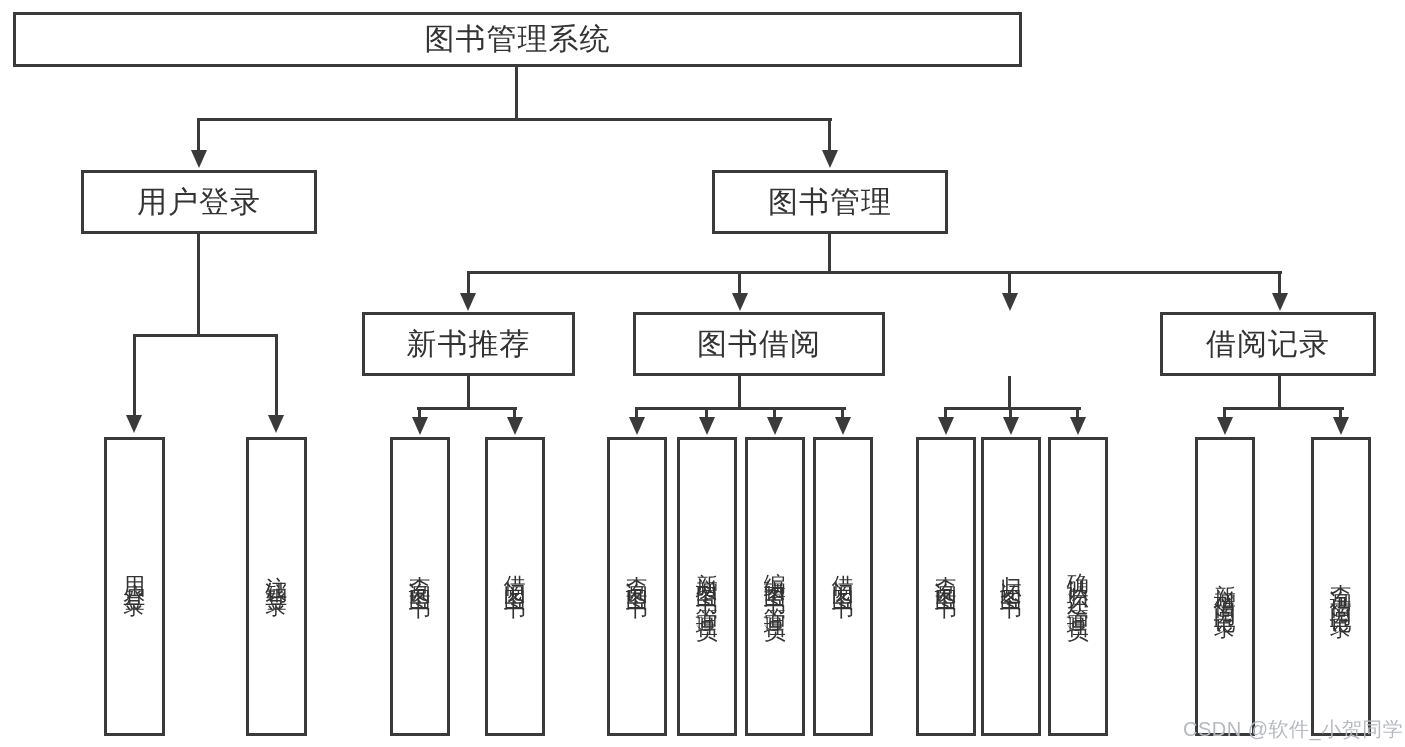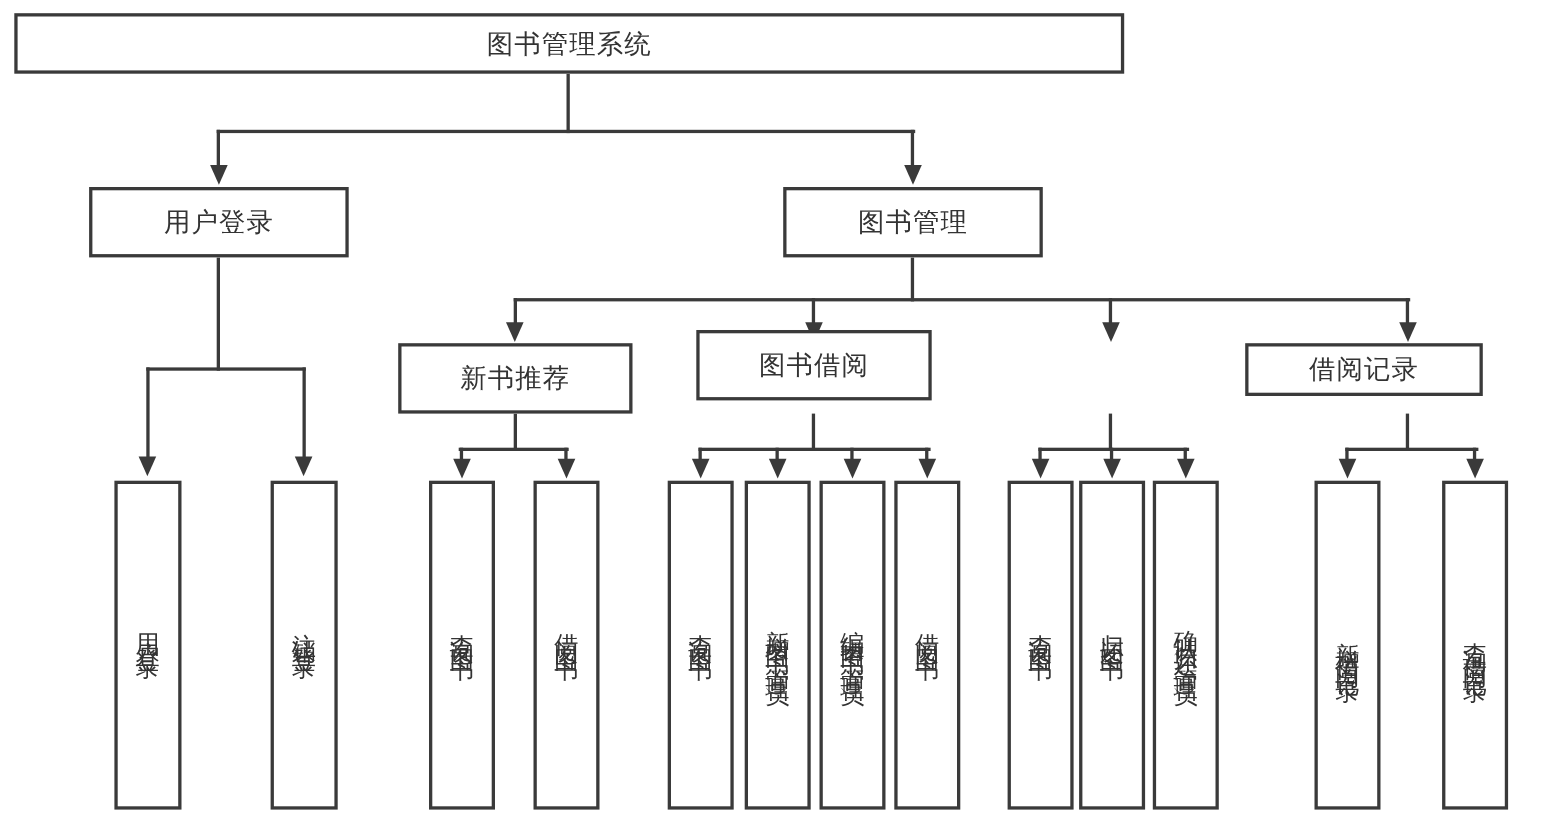--- a/index.html
+++ b/index.html
@@ -21,21 +21,21 @@
     position: absolute;
     box-sizing: border-box;
     border: 3px solid #3a3a3a;
     background: #ffffff;
     display: flex;
     align-items: center;
     justify-content: center;
     z-index: 2;
   }
   .hbox .lbl {
-    font-size: 24px;
+    font-size: 30px;
     color: #333333;
     letter-spacing: 1px;
     white-space: nowrap;
   }
   .vbox .lbl {
     writing-mode: vertical-rl;
     text-orientation: mixed;
     font-size: 22px;
     line-height: 1.25;
     letter-spacing: 7px;
@@ -147,24 +147,24 @@
   <div class="hbox" style="left:81px;top:170px;width:236px;height:64px">
     <span class="lbl">用户登录</span>
   </div>
   <div class="hbox" style="left:362px;top:312px;width:213px;height:64px">
     <span class="lbl">新书推荐</span>
   </div>
 
   <div class="hbox" style="left:712px;top:170px;width:236px;height:64px">
     <span class="lbl">图书管理</span>
   </div>
-  <div class="hbox" style="left:633px;top:300px;width:214px;height:64px">
+  <div class="hbox" style="left:633px;top:312px;width:252px;height:64px">
     <span class="lbl">图书借阅</span>
   </div>
-  <div class="hbox" style="left:1132px;top:312px;width:216px;height:48px">
+  <div class="hbox" style="left:1160px;top:312px;width:216px;height:64px">
     <span class="lbl">借阅记录</span>
   </div>
 
   <div class="vbox pad-b" style="left:104px;top:437px;width:61px;height:299px">
     <span class="lbl">用户登录</span>
   </div>
   <div class="vbox pad-b" style="left:246px;top:437px;width:61px;height:299px">
     <span class="lbl">注销登录</span>
   </div>
 
@@ -198,14 +198,15 @@
     <span class="lbl">确认归还（管理员）</span>
   </div>
 
   <div class="vbox" style="left:1195px;top:437px;width:60px;height:299px">
     <span class="lbl">新增借阅记录</span>
   </div>
   <div class="vbox" style="left:1311px;top:437px;width:60px;height:299px">
     <span class="lbl">查询借阅记录</span>
   </div>
 
+  <div class="watermark">CSDN @软件_小贺同学</div>
 
 </div>
 
 </body></html>

